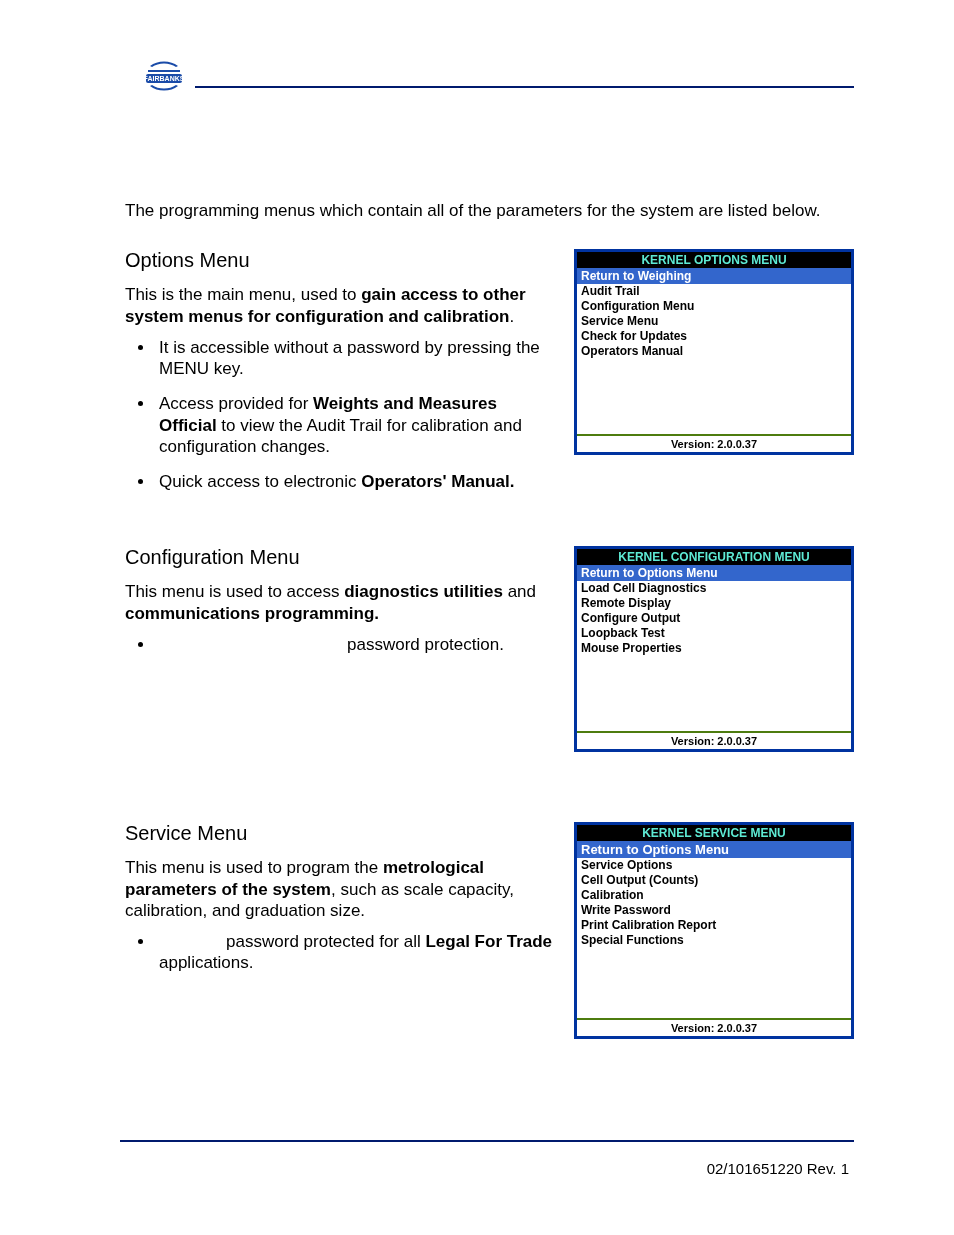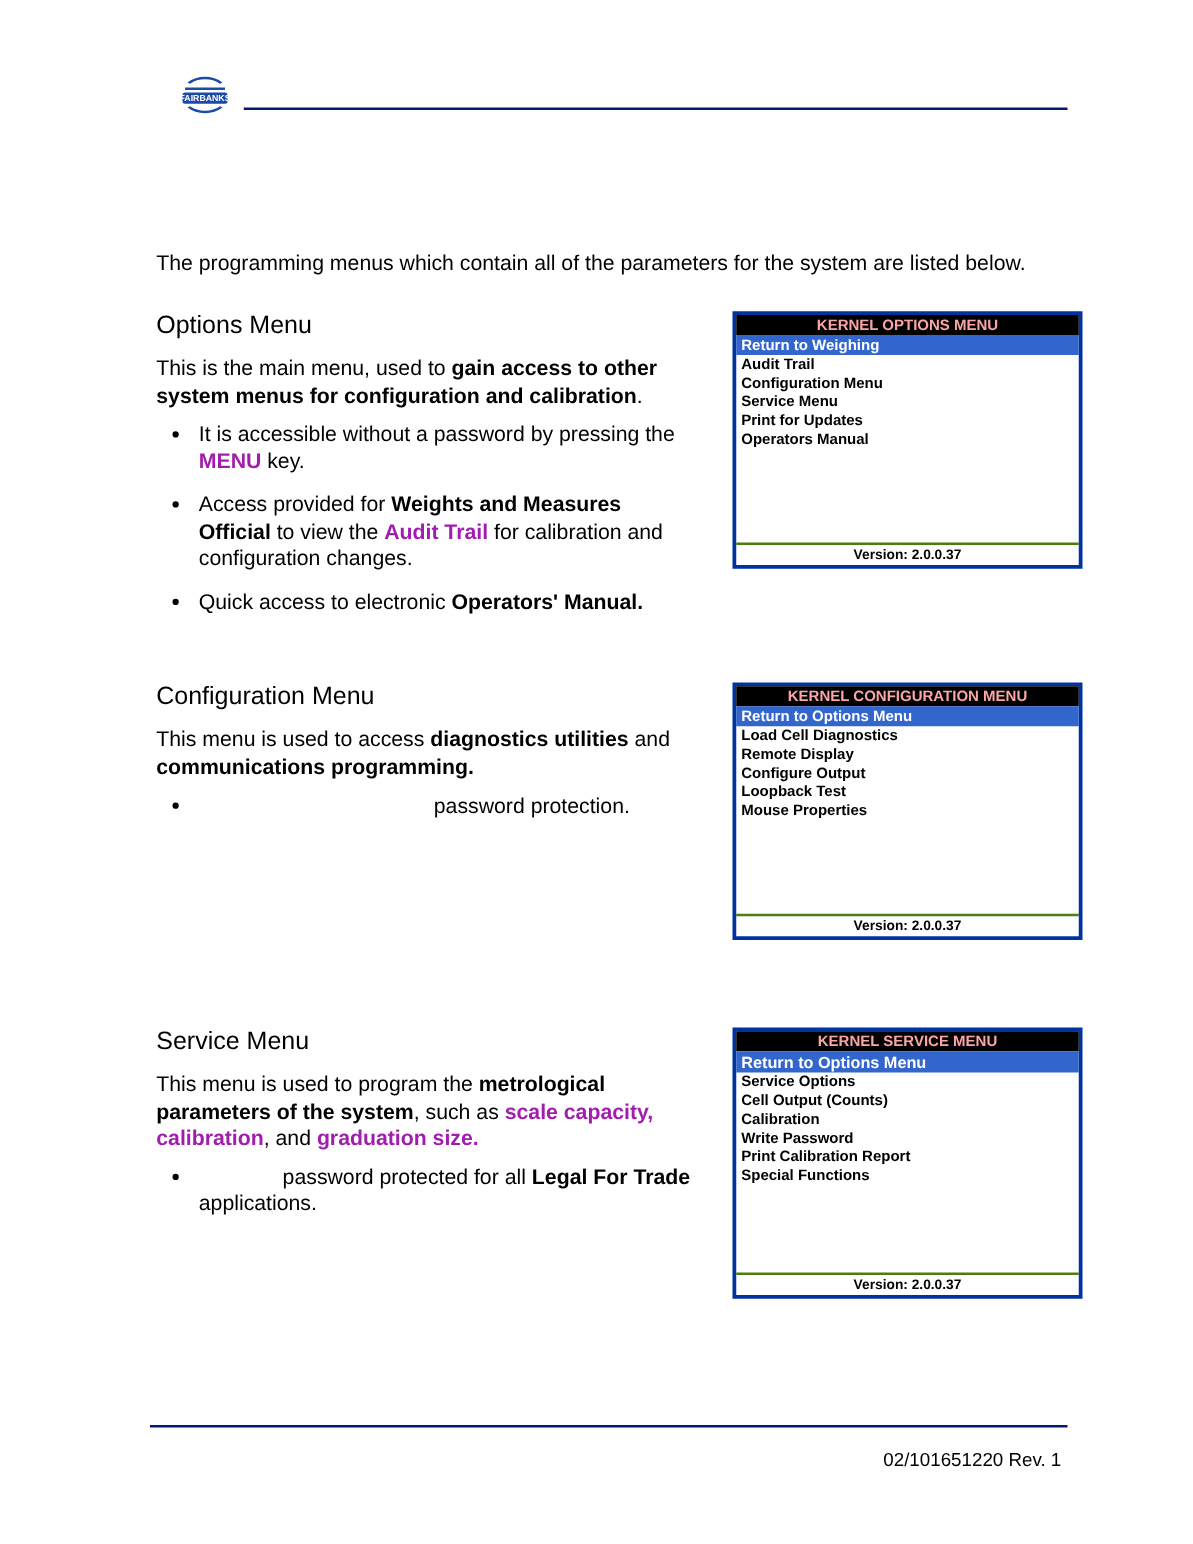--- a/index.html
+++ b/index.html
@@ -28,21 +28,21 @@
     position: absolute;
     top: 48px;
     left: 140px;
     width: 48px;
     height: 48px;
   }
   .content {
     position: absolute;
     top: 200px;
     left: 125px;
-    right: 88px;
+    right: 100px;
   }
   .intro {
     font-size: 17px;
     line-height: 1.25;
     margin-bottom: 28px;
   }
   .section-row {
     display: flex;
     justify-content: space-between;
     align-items: flex-start;
@@ -64,32 +64,32 @@
     margin: 4px 0 0 0;
     padding-left: 30px;
   }
   li {
     font-size: 17px;
     line-height: 1.25;
     margin-bottom: 14px;
     padding-left: 4px;
   }
   .bold { font-weight: bold; }
-  .blue-bold { font-weight: bold; color: #a21caf; }
+  .blue-bold { font-weight: normal; color: #000000; }
   .menu-box {
     width: 280px;
     border: 3px solid #0033a0;
     background: #fff;
     font-family: Arial, sans-serif;
     font-size: 12px;
     box-sizing: border-box;
   }
   .menu-title {
     background: #000;
-    color: #fca5a5;
+    color: #5eead4;
     font-weight: bold;
     text-align: center;
     padding: 1px 0;
     font-size: 12px;
   }
   .menu-highlight {
     background: #3366cc;
     color: #ffffff;
     font-weight: bold;
     padding: 1px 4px;
@@ -160,21 +160,21 @@
           <li><span>Quick access to electronic </span><span class="bold">Operators' Manual.</span></li>
         </ul>
       </div>
       <div class="menu-box">
         <div class="menu-title">KERNEL OPTIONS MENU</div>
         <div class="menu-highlight">Return to Weighing</div>
         <div class="menu-items">
           <div class="menu-item">Audit Trail</div>
           <div class="menu-item">Configuration Menu</div>
           <div class="menu-item">Service Menu</div>
-          <div class="menu-item">Print for Updates</div>
+          <div class="menu-item">Check for Updates</div>
           <div class="menu-item">Operators Manual</div>
         </div>
         <div class="menu-version">Version: 2.0.0.37</div>
       </div>
     </div>
 
     <div class="section-row" style="margin-top:40px;">
       <div class="section-text">
         <h2>Configuration Menu</h2>
         <div class="para">

